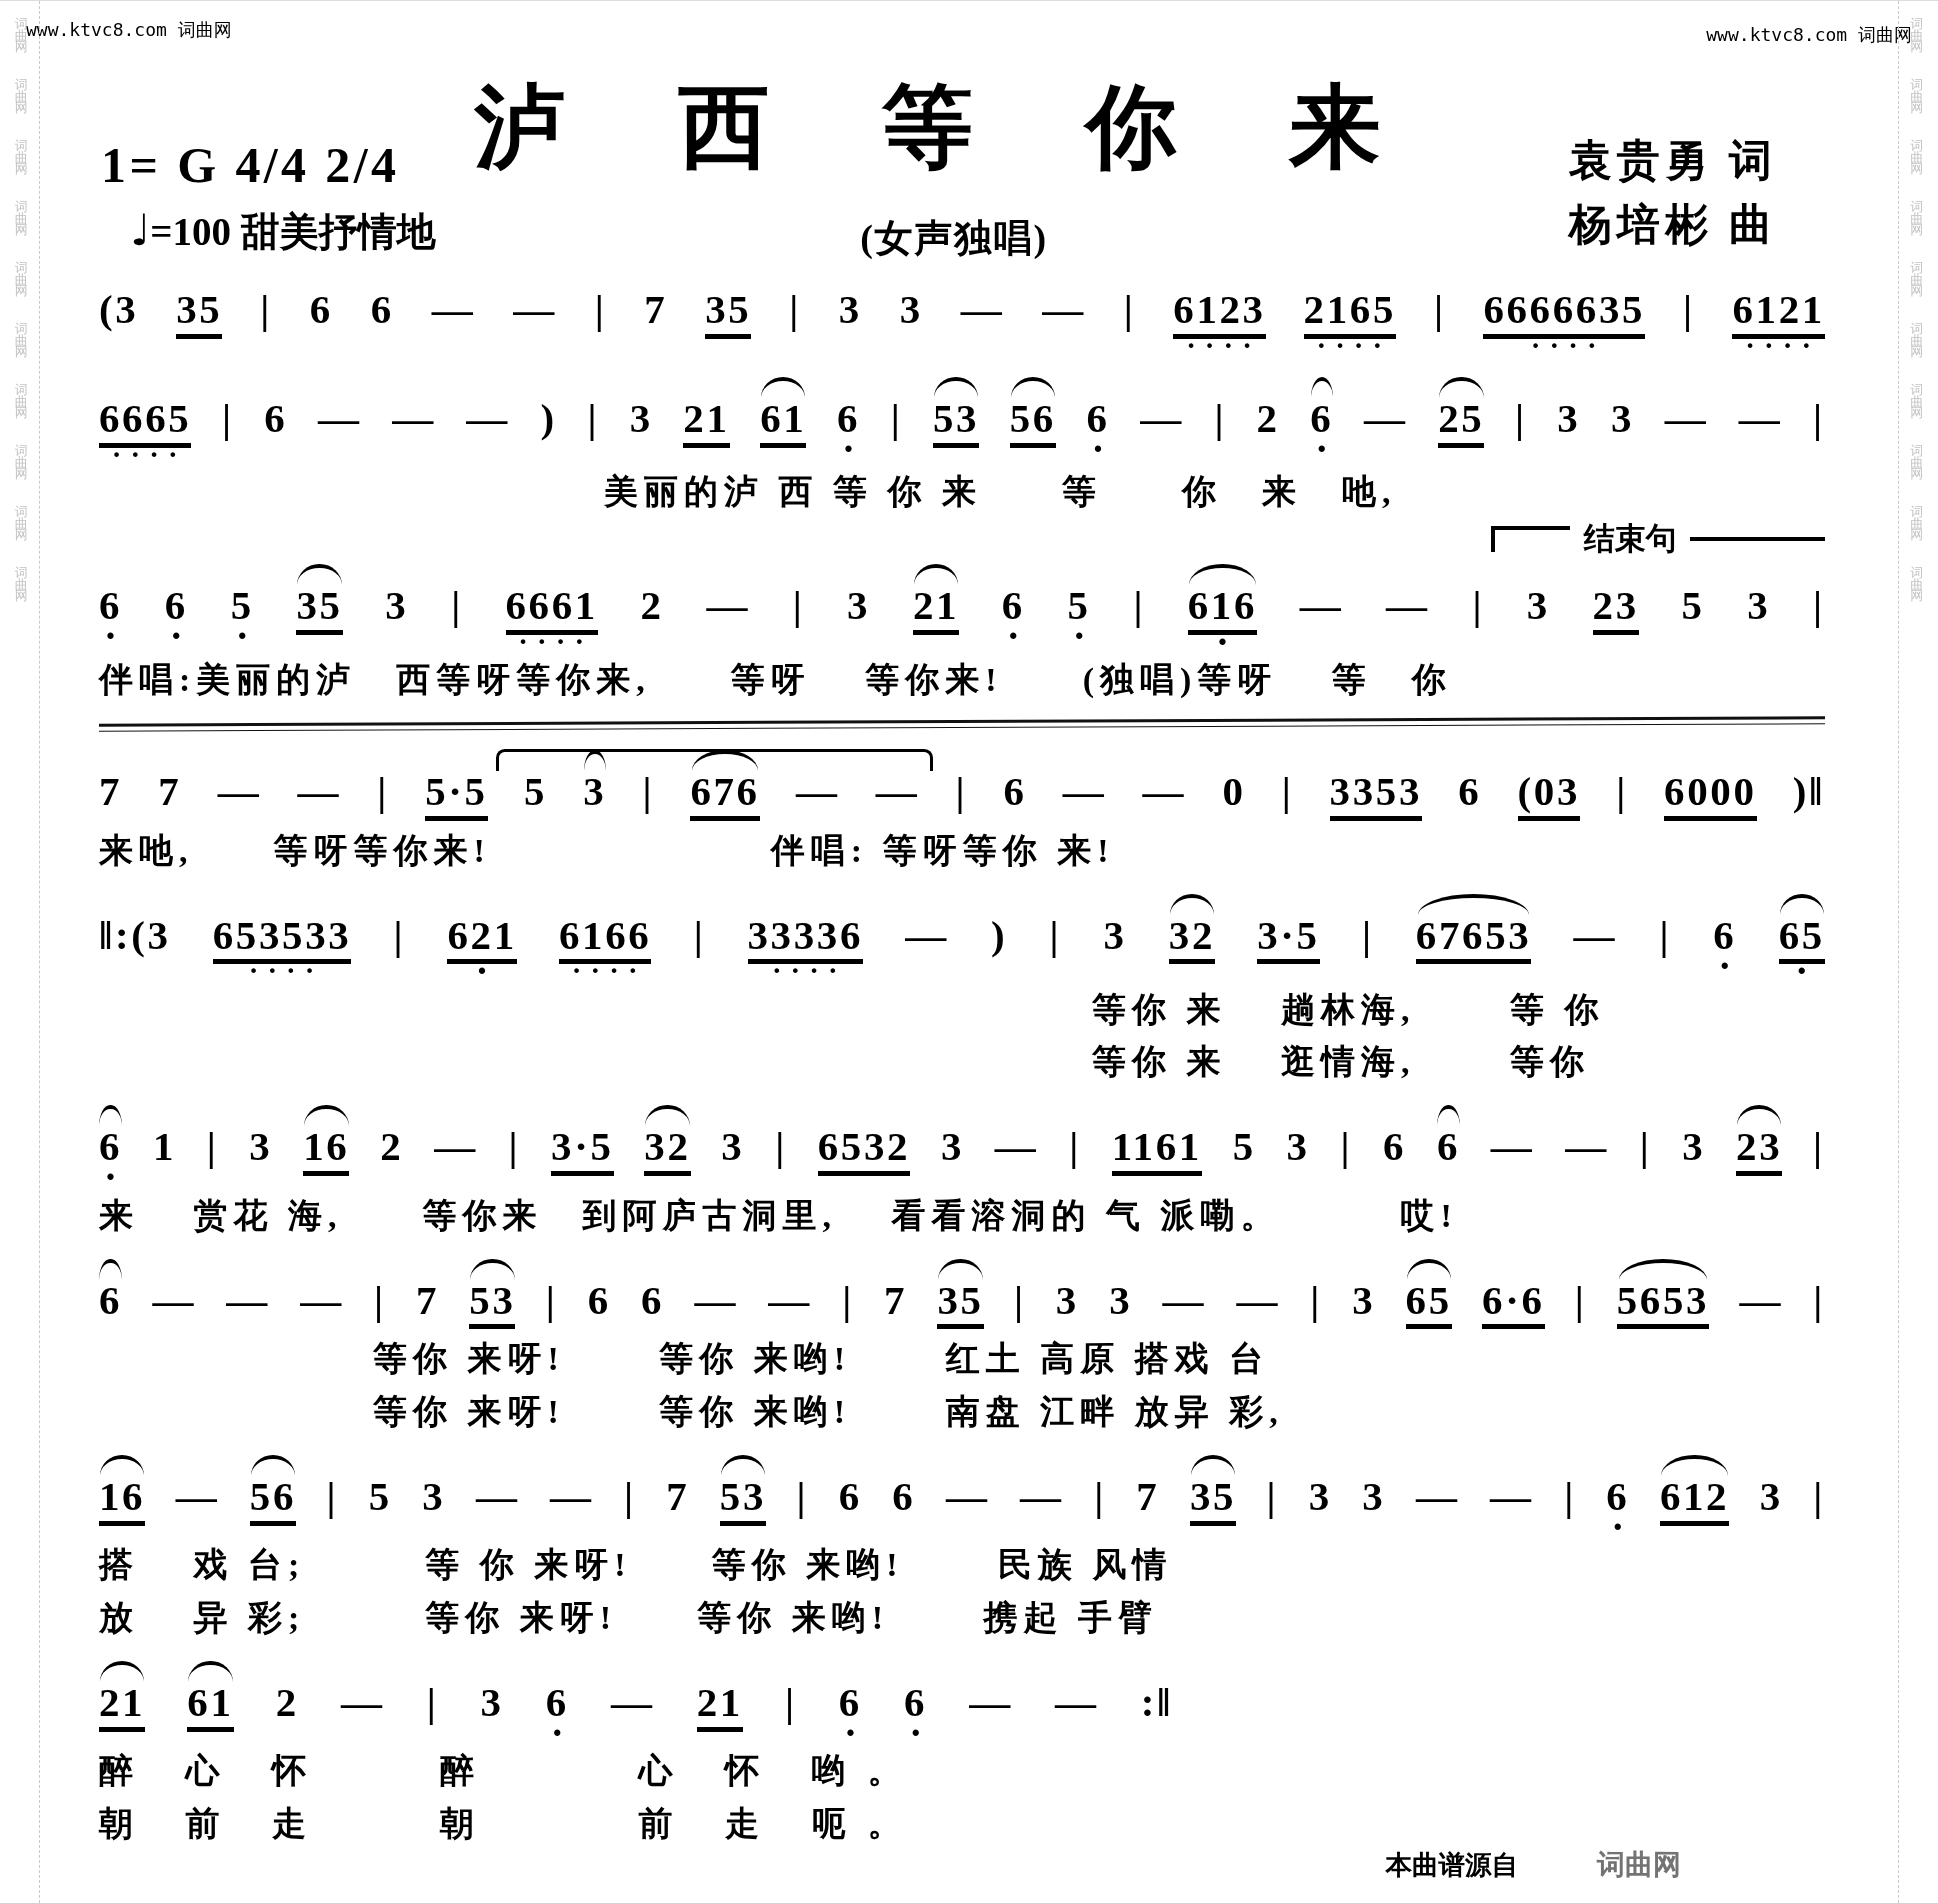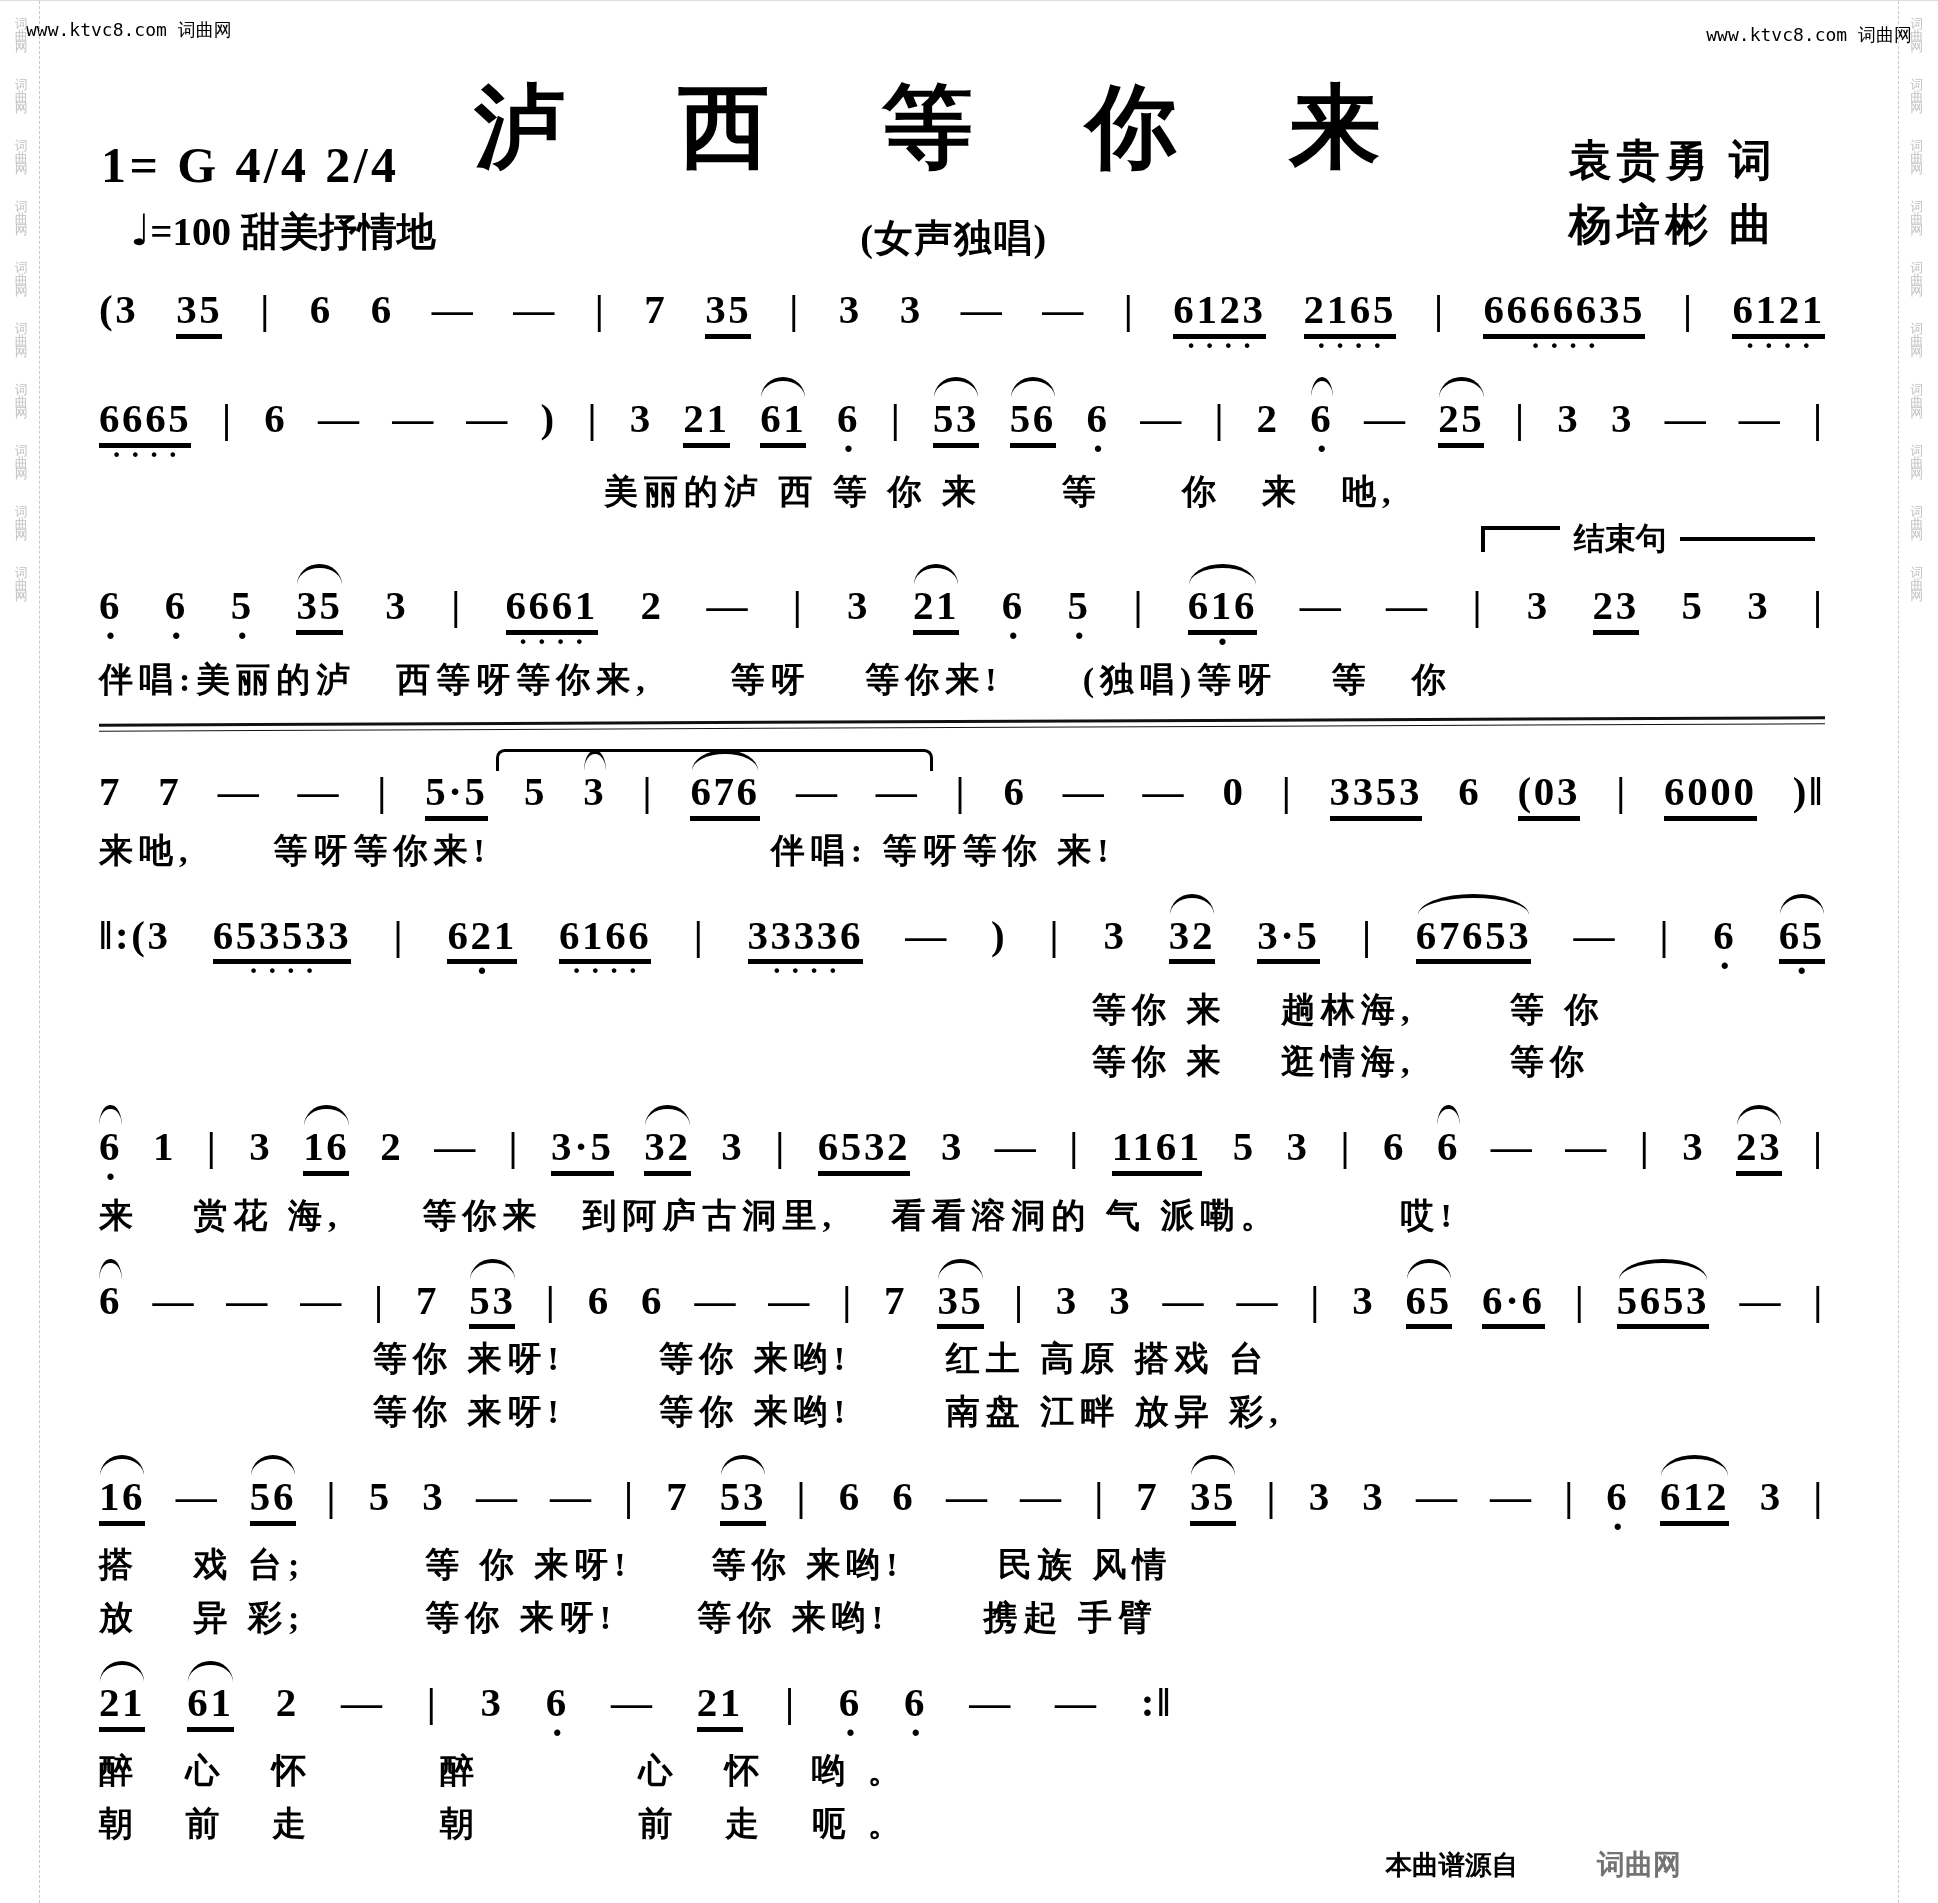--- a/index.html
+++ b/index.html
@@ -47,21 +47,21 @@
 
   .sys-1{margin-bottom:22px;}
   .sys-2{margin-bottom:46px;}
   .sys-2 .lyric{padding-left:505px;}
   .sys-5 .lyric{padding-left:993px;}
   .sys-7 .lyric{padding-left:274px;}
   .sys-9 .notes{width:1074px;}
   .sys-9 .lyric{letter-spacing:22px;}
 
   
-  .ending-label{position:absolute;top:-43px;right:10px;width:334px;display:flex;align-items:center;
+  .ending-label{position:absolute;top:-43px;right:0;width:334px;display:flex;align-items:center;
                 font-size:31px;font-weight:bold;}
   .ending-label::before{content:"";flex:0 0 75px;height:22px;border-top:4.3px solid #000;border-left:4.3px solid #000;margin-right:13.7px;}
   .ending-label::after{content:"";flex:1;border-top:4.3px solid #000;margin-left:13.7px;}
 
   
   .long-slur{position:absolute;left:23%;top:1.7px;width:25%;height:19px;
              border:3.4px solid #000;border-bottom:none;border-radius:8.6px 8.6px 0 0;}
 
   
   .sep{height:4.3px;border-top:3.4px solid #111;border-bottom:1.7px solid #111;

